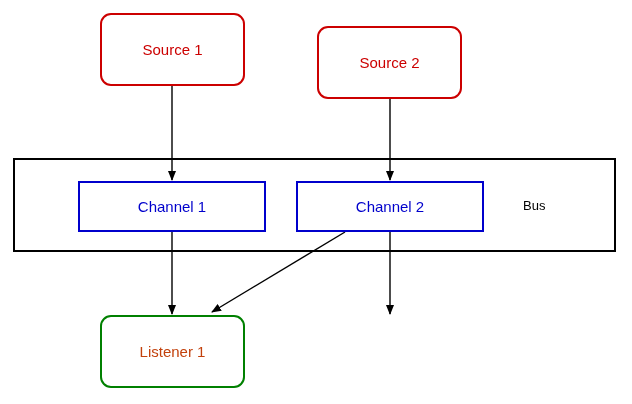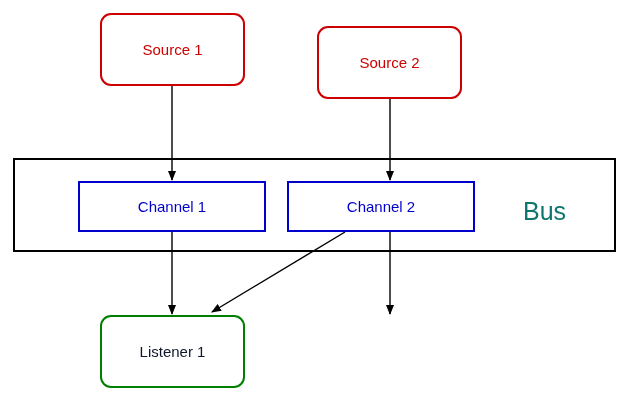--- a/index.html
+++ b/index.html
@@ -37,37 +37,37 @@
     white-space: nowrap;
   }
   .node-source {
     border: 2px solid #cc0000;
     border-radius: 11px;
     color: #cc0000;
   }
   .node-listener {
     border: 2px solid #008000;
     border-radius: 11px;
-    color: #0f172a;
+    color: #c2410c;
   }
   .node-channel {
     border: 2px solid #0000cc;
     color: #0000cc;
     border-radius: 0;
   }
   .bus-container {
     position: absolute;
     box-sizing: border-box;
     border: 2px solid #000000;
     background: transparent;
   }
   .bus-label {
     position: absolute;
-    color: #0f766e;
-    font-size: 25px;
+    color: #000000;
+    font-size: 13px;
     line-height: 1;
     white-space: nowrap;
   }
 </style>
 </head>
 <body>
 
 <div id="canvas">
 
   <svg id="edges" viewBox="0 0 632 404" width="632" height="404" xmlns="http://www.w3.org/2000/svg">
@@ -92,21 +92,21 @@
   </div>
 
   <div class="node node-source" style="left:317px; top:13px; width:145px; height:73px;margin-top:13px;">
     <span>Source 2</span>
   </div>
 
   <div class="node node-channel" style="left:78px; top:181px; width:188px; height:51px;">
     <span>Channel 1</span>
   </div>
 
-  <div class="node node-channel" style="left:287px; top:181px; width:188px; height:51px;">
+  <div class="node node-channel" style="left:296px; top:181px; width:188px; height:51px;">
     <span>Channel 2</span>
   </div>
 
   <div class="node node-listener" style="left:100px; top:315px; width:145px; height:73px;">
     <span>Listener 1</span>
   </div>
 
 
 </div>
 

